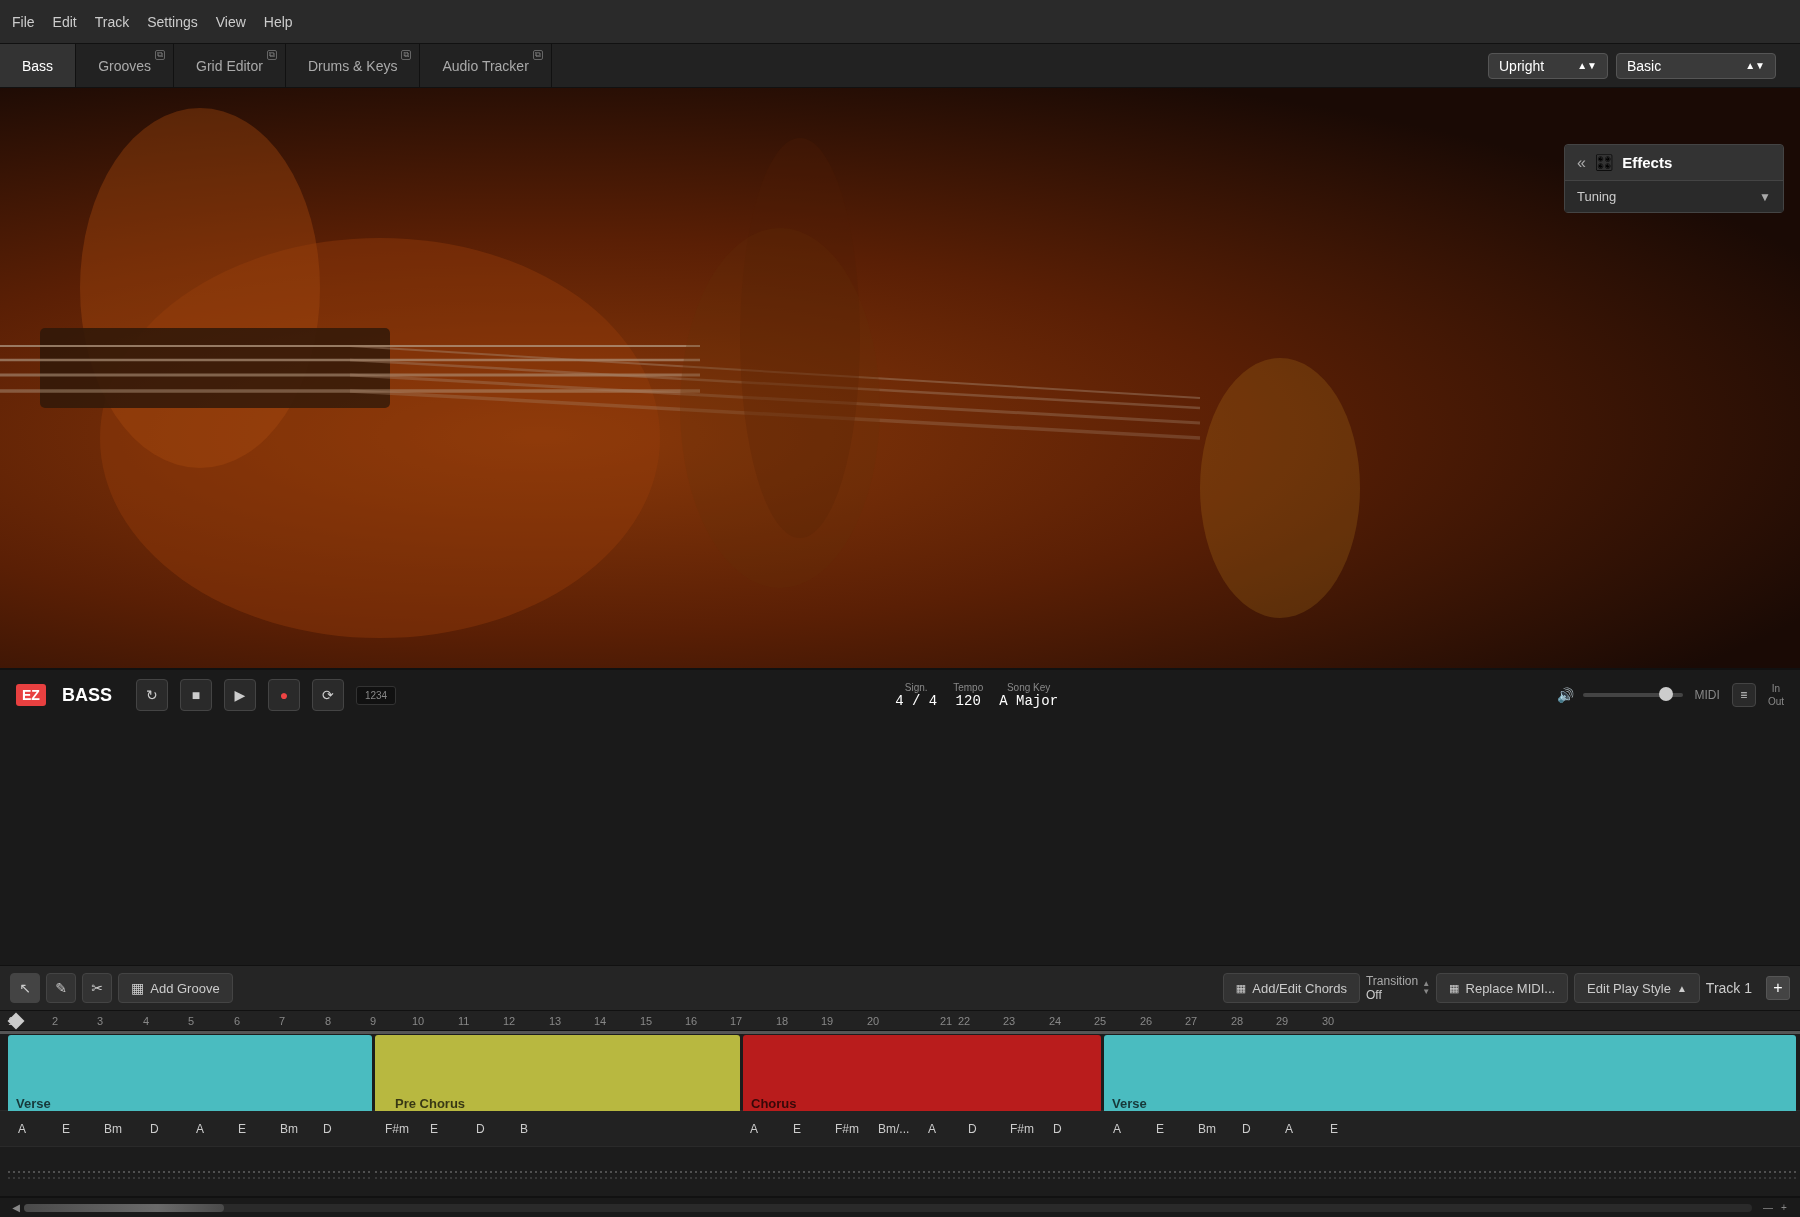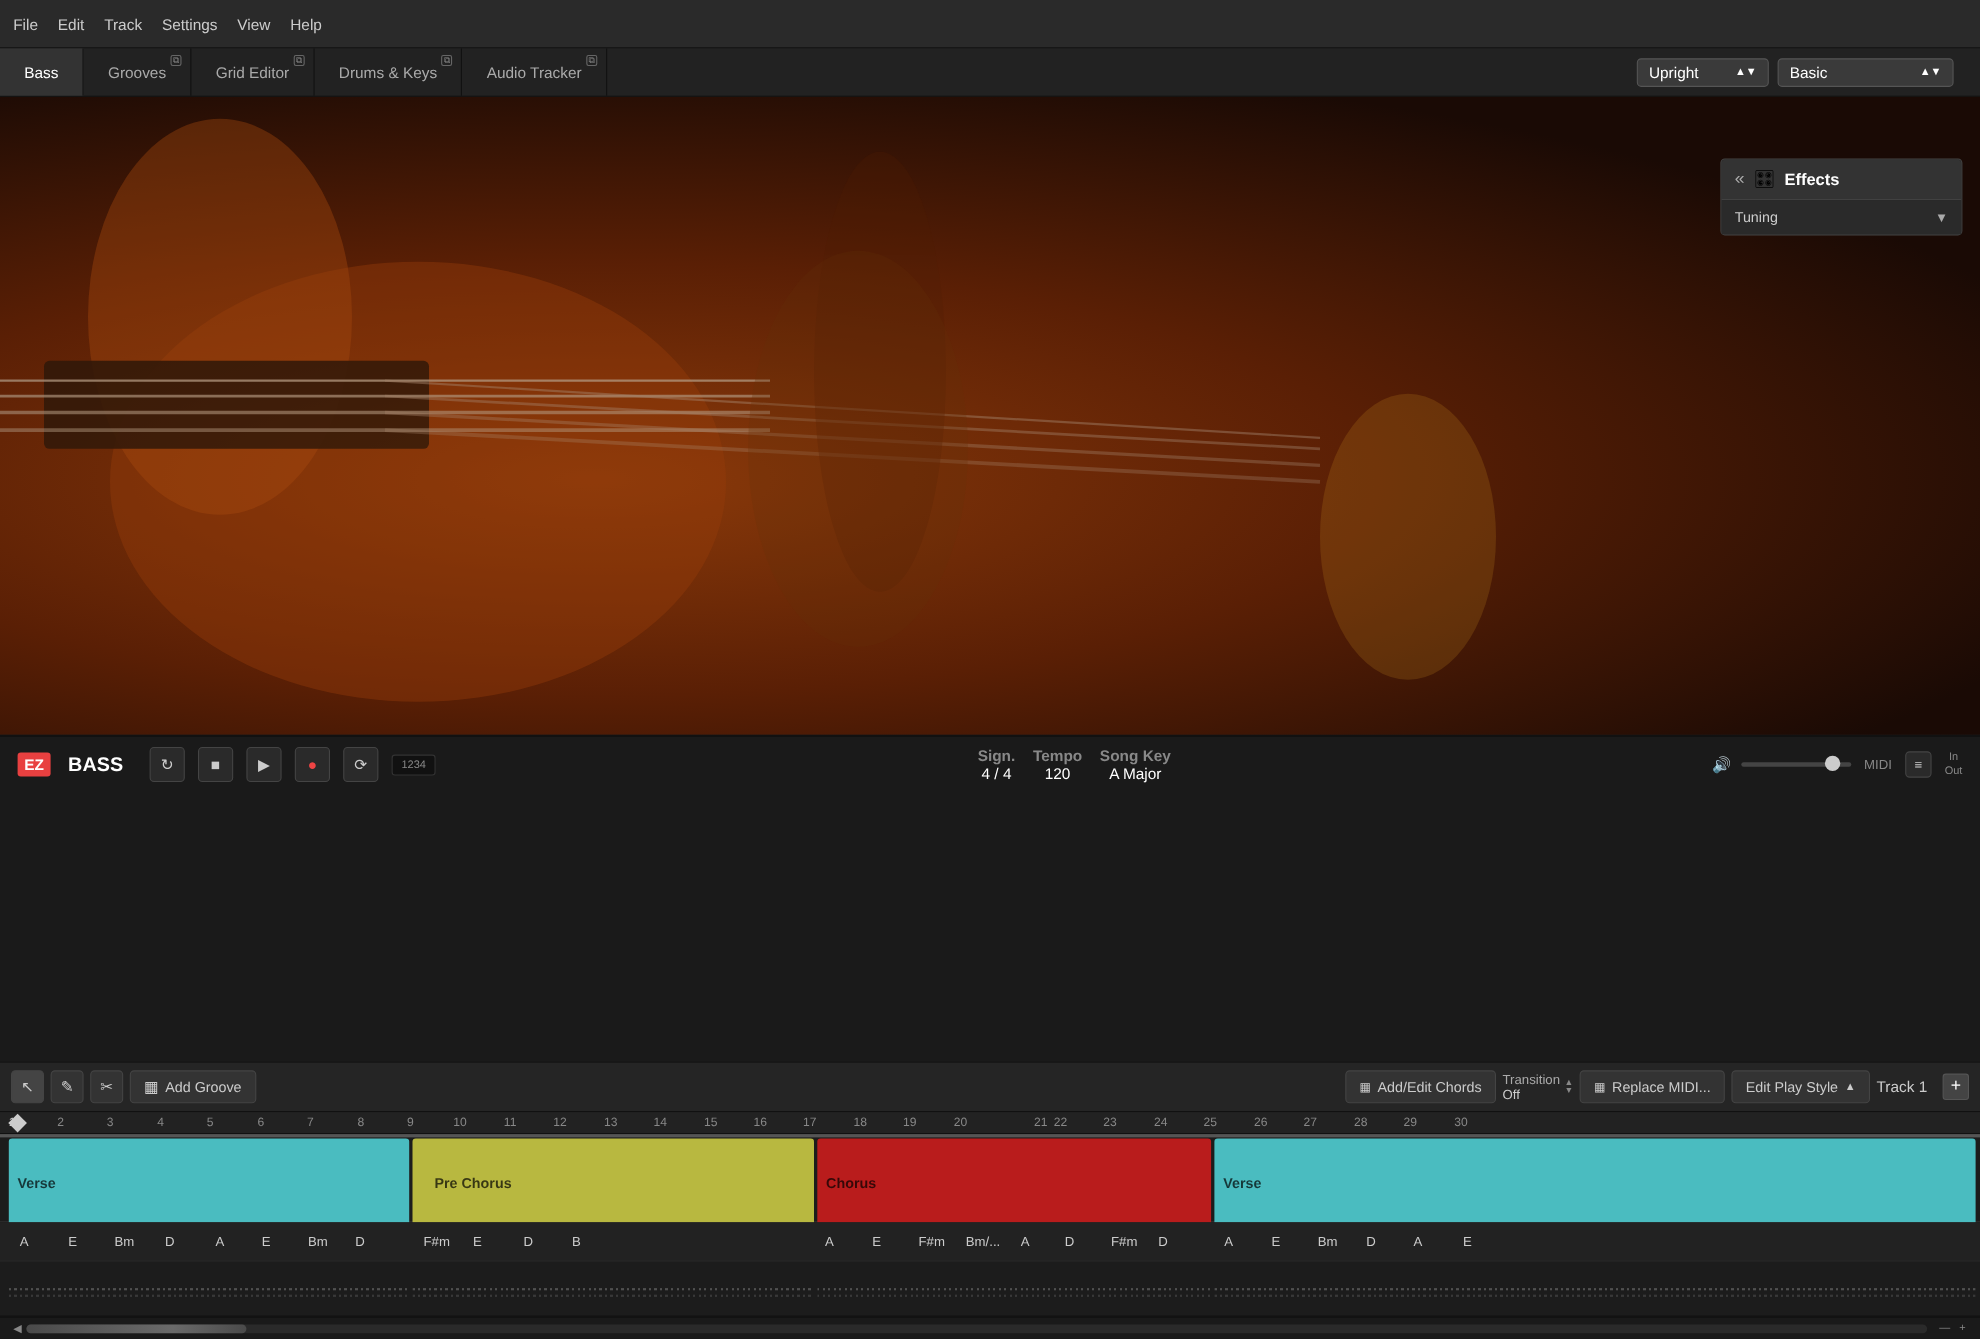--- a/index.html
+++ b/index.html
@@ -325,21 +325,21 @@
       height: 80px;
       position: relative;
       border-bottom: 1px solid #2a2a2a;
     }
     .segment {
       position: absolute;
       top: 4px;
       height: 80px;
       border-radius: 3px;
       display: flex;
-      align-items: center;
+      align-items: flex-end;
       padding: 4px 8px;
       overflow: hidden;
     }
     .segment-label {
       color: rgba(0,0,0,0.7);
       font-size: 13px;
       font-weight: bold;
     }
     .segment-verse { background: #4ABCC0; }
     .segment-prechorus { background: #B8B840; padding-left: 20px; }
@@ -450,26 +450,26 @@
       gap: 16px;
       margin-left: auto;
     }
     .info-block {
       display: flex;
       flex-direction: column;
       align-items: center;
     }
     .info-label {
       color: #888;
-      font-size: 14px;
-      font-weight: bold;
+      font-size: 10px;
     }
     .info-value {
       color: #fff;
       font-size: 14px;
+      font-family: Liberation Mono, monospace;
     }
     .volume-area {
       display: flex;
       align-items: center;
       gap: 8px;
     }
     .volume-icon { color: #888; font-size: 14px; }
     .volume-slider {
       width: 100px;
       height: 4px;

